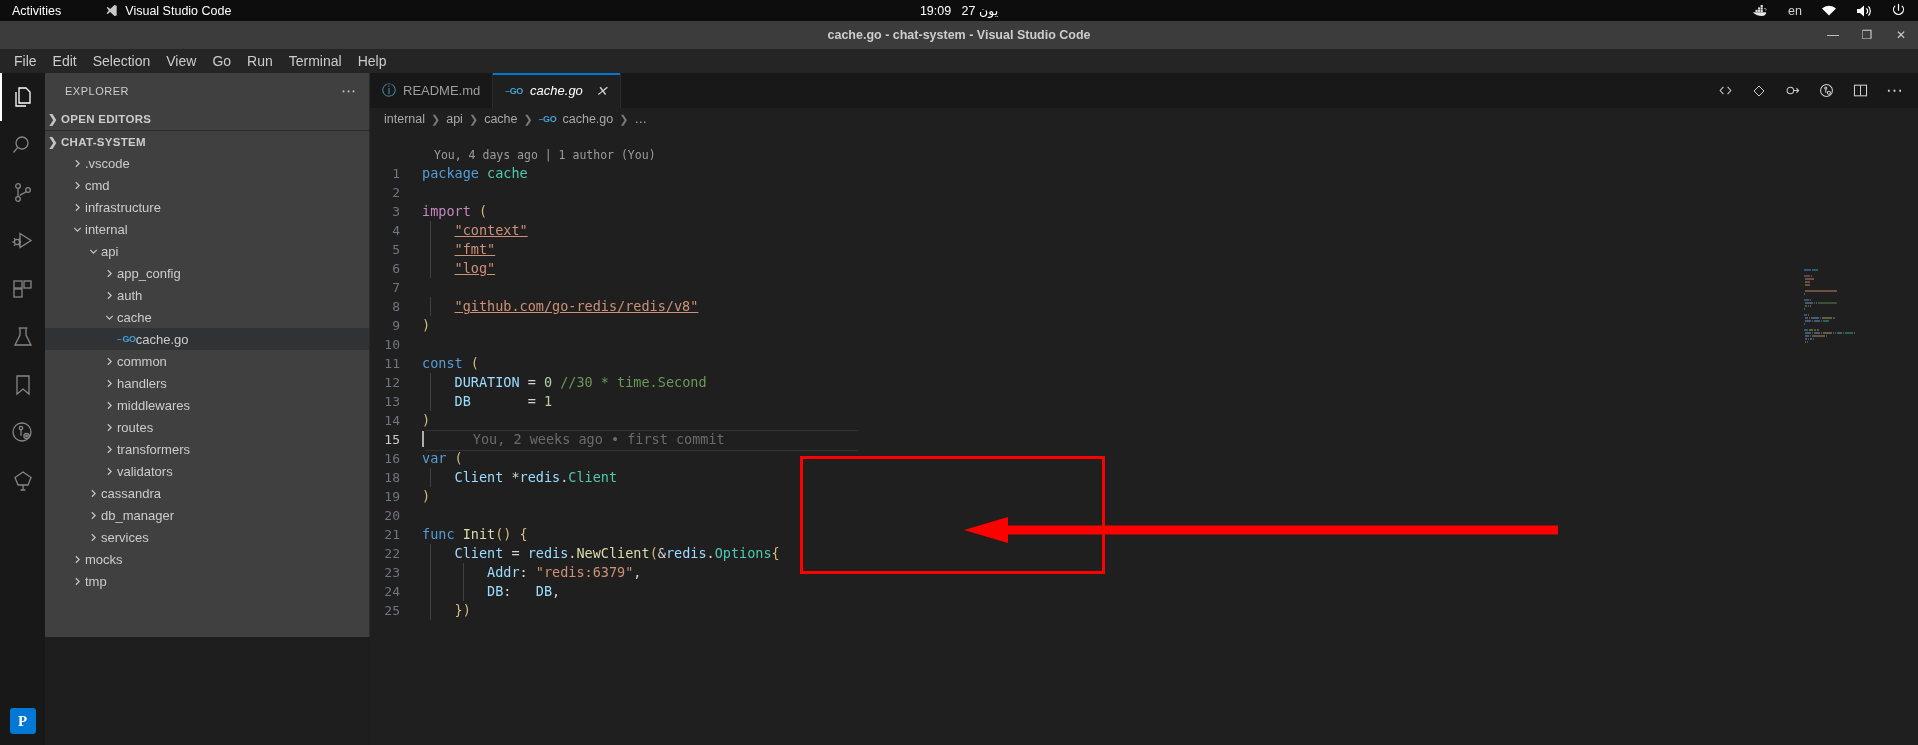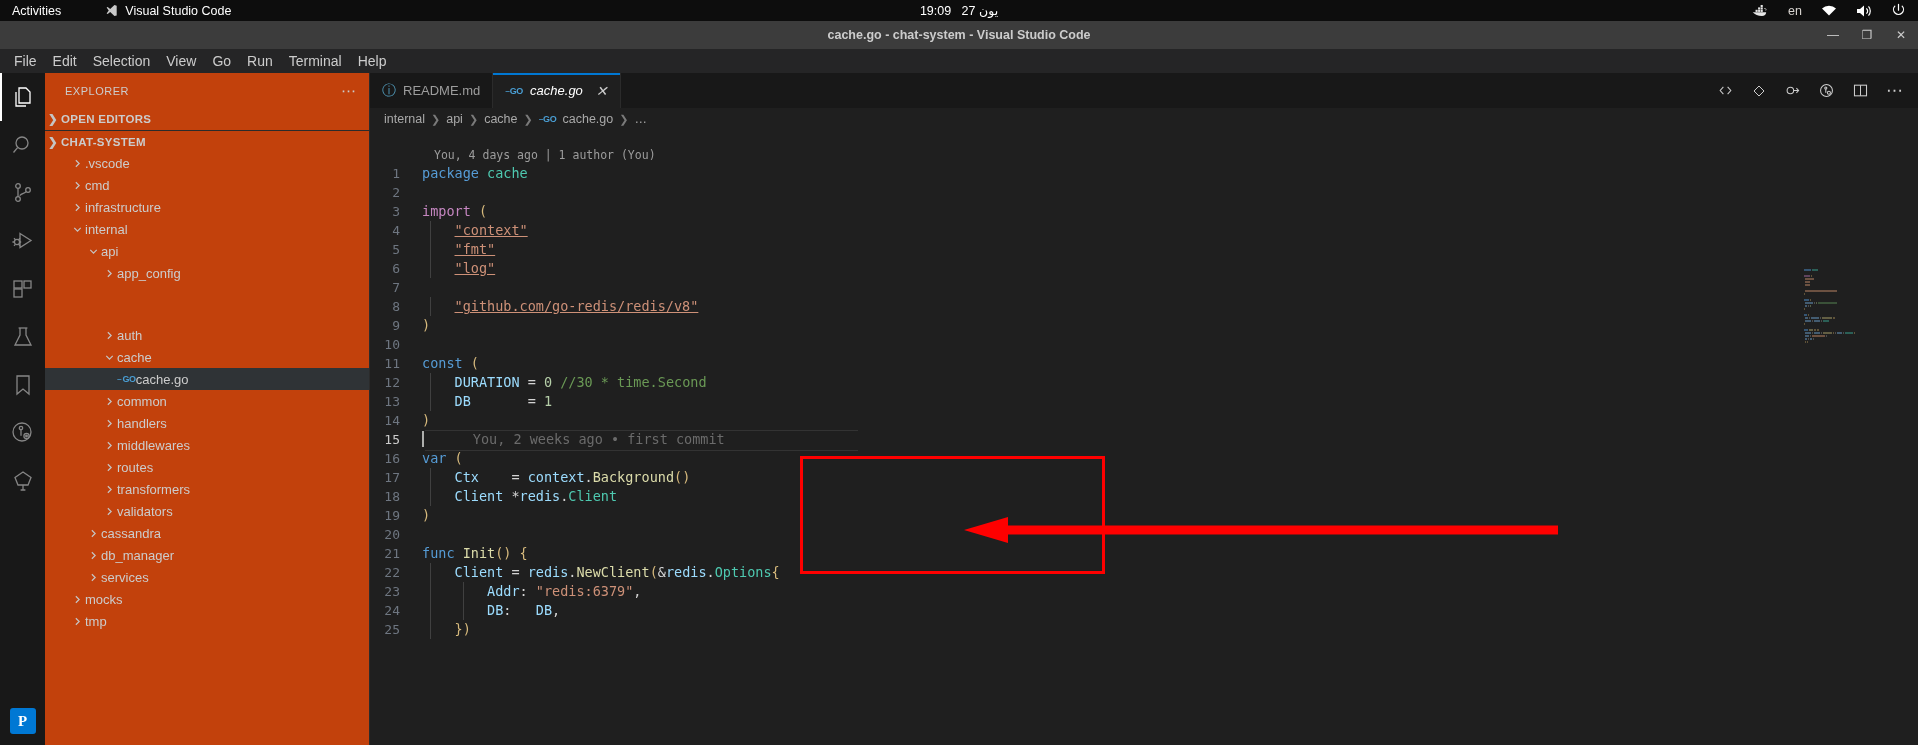--- a/index.html
+++ b/index.html
@@ -66,22 +66,22 @@
   }
   .act-bottom { margin-top: auto; }
   .p-badge {
     width: 26px; height: 26px; background: #0078d4; color: #ffffff; border-radius: 3px;
     display: flex; align-items: center; justify-content: center;
     font-size: 15px; font-weight: bold; font-family: "Liberation Serif", serif;
   }
 
   
   .sidebar {
-    position: absolute; top: 73px; left: 45px; width: 325px; height: 672px;
-    background: #c2410c; border-right: 1px solid #2b2b2b;
+    position: absolute; top: 73px; left: 45px; width: 325px; height: 564px;
+    background: #404040; border-right: 1px solid #2b2b2b;
   }
   .sb-header {
     height: 35px; display: flex; align-items: center; padding: 0 12px 0 20px;
     font-size: 11px; color: #cccccc; letter-spacing: .5px;
   }
   .sb-dots { margin-left: auto; color: #cccccc; font-size: 15px; letter-spacing: 1px; }
   .tree-row {
     height: 22px; display: flex; align-items: center; font-size: 13px;
     color: #cccccc; white-space: nowrap; padding-right: 6px;
   }
@@ -377,21 +377,21 @@
           <span class="tree-label">api</span>
         </div>
         <div class="tree-row" style="padding-left: 56px;">
           <span class="chev">
             <svg width="11" height="11" viewBox="0 0 12 12" fill="none" stroke="#c5c5c5" stroke-width="1.3">
               <path d="M4.2 2.5 7.8 6 4.2 9.5"></path>
             </svg>
           </span>
           <span class="tree-label">app_config</span>
         </div>
-        <div class="tree-row" style="padding-left: 56px; margin-top: 40px;">
+        <div class="tree-row" style="padding-left: 56px;">
           <span class="chev">
             <svg width="11" height="11" viewBox="0 0 12 12" fill="none" stroke="#c5c5c5" stroke-width="1.3">
               <path d="M4.2 2.5 7.8 6 4.2 9.5"></path>
             </svg>
           </span>
           <span class="tree-label">auth</span>
         </div>
         <div class="tree-row" style="padding-left: 56px;">
           <span class="chev">
             <svg width="11" height="11" viewBox="0 0 12 12" fill="none" stroke="#c5c5c5" stroke-width="1.3">
@@ -611,25 +611,20 @@
           </div>
           <div class="code-line current">
             <span class="ln">15</span>
             <span class="code-text"><span class="cursor"></span><span class="k-ghost">      You, 2 weeks ago • first commit</span></span>
           </div>
           <div class="code-line">
             <span class="ln">16</span>
             <span class="code-text"><span class="k-kw">var </span><span class="k-par">(</span></span>
           </div>
           <div class="code-line">
-            <span class="ln">17</span>
-            <span class="code-text"><span class="k-plain">    </span><span class="k-ident">Ctx</span><span class="k-plain">    = </span><span class="k-ident">context</span><span class="k-plain">.</span><span class="k-fn">Background</span><span class="k-par">()</span></span>
-            <span class="indent-guide" style="left: 60px;"></span>
-          </div>
-          <div class="code-line">
             <span class="ln">18</span>
             <span class="code-text"><span class="k-plain">    </span><span class="k-ident">Client</span><span class="k-plain"> *</span><span class="k-ident">redis</span><span class="k-plain">.</span><span class="k-type">Client</span></span>
             <span class="indent-guide" style="left: 60px;"></span>
           </div>
           <div class="code-line">
             <span class="ln">19</span>
             <span class="code-text"><span class="k-par">)</span></span>
           </div>
           <div class="code-line">
             <span class="ln">20</span>

